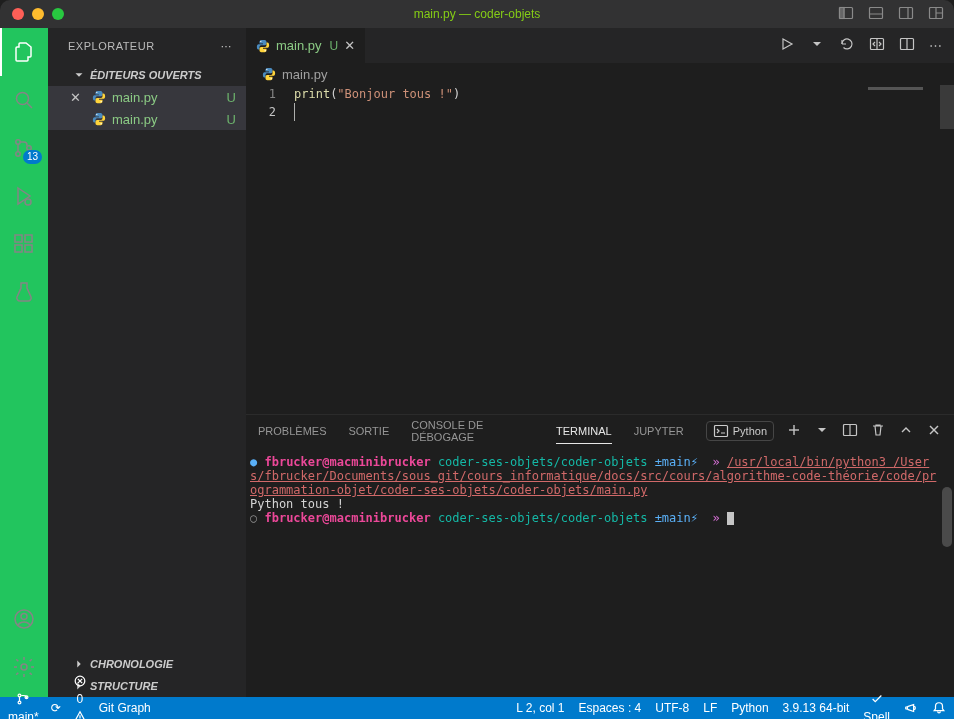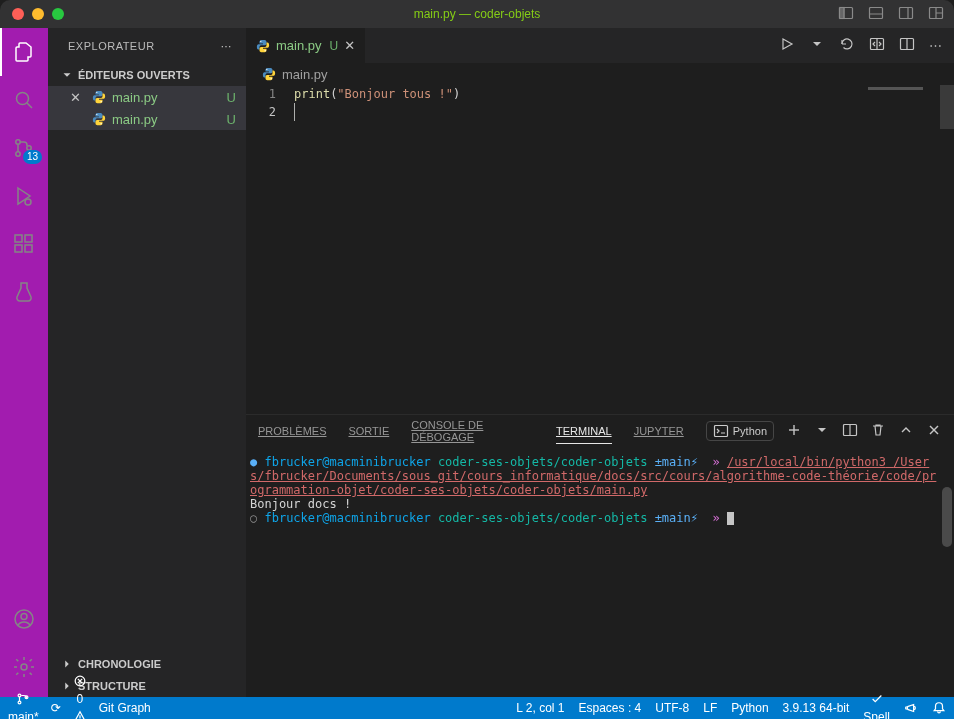--- a/index.html
+++ b/index.html
@@ -53,21 +53,21 @@
   
   .main {
     flex: 1;
     display: flex;
     min-height: 0;
   }
 
   
   .activitybar {
     width: 48px;
-    background: #a21caf;
+    background: #22c55e;
     display: flex;
     flex-direction: column;
     align-items: flex-end;
   }
   .activitybar-top, .activitybar-bottom {
     display: flex;
     flex-direction: column;
     align-items: center;
     width: 100%;
   }
@@ -123,25 +123,26 @@
     padding: 0 14px 0 20px;
     color: #bbbbbb;
     font-size: 11px;
     letter-spacing: 0.5px;
   }
   .sidebar-header-actions { color: #c5c5c5; }
   .sidebar-section {
     font-size: 11px;
     font-weight: 700;
     color: #cccccc;
-    padding: 4px 12px;
+    padding: 4px 24px;
     display: flex;
     align-items: center;
     gap: 4px;
     cursor: pointer;
+    font-style: italic;
   }
   .chev { width:14px; height:14px; }
   .file-row {
     height: 22px;
     display: flex;
     align-items: center;
     padding-left: 22px;
     gap: 6px;
     cursor: pointer;
     color: #cccccc;
@@ -283,21 +284,21 @@
   }
   .panel-tabs {
     height: 32px;
     display: flex;
     align-items: center;
     padding: 0 12px;
     gap: 22px;
     color: #969696;
     font-size: 11px;
   }
-  .panel-tab { cursor: pointer; padding: 6px 0; text-decoration: underline; }
+  .panel-tab { cursor: pointer; padding: 6px 0; }
   .panel-tab.active {
     color: #e7e7e7;
     border-bottom: 1px solid #e7e7e7;
   }
   .panel-actions {
     margin-left: auto;
     display: flex;
     align-items: center;
     gap: 12px;
     color: #c5c5c5;
@@ -321,21 +322,21 @@
     line-height: 14px;
     overflow: hidden;
     position:relative;
   }
   .terminal-body pre {
     white-space: pre-wrap;
     word-break: break-all;
   }
   .t-bullet { color:#5ab0f7; }
   .t-circ { color:#888; }
-  .t-user { color:#0ea5e9; }
+  .t-user { color:#ec4899;font-weight:bold; }
   .t-path { color:#14b8a6; }
   .t-branch { color:#5ab0f7; }
   .t-arrow { color:#d670d6; }
   .t-cmd { color:#d16969; text-decoration: underline; }
   .t-out { color:#d4d4d4; }
   .t-block-cursor{
     display:inline-block; width:7px; height:13px; background:#c5c5c5; vertical-align:middle;
   }
   .terminal-scroll{
     position:absolute; right:2px; top:40px; width:10px; height:60px;
@@ -623,21 +624,21 @@
                 <path d="M4 10l4-4 4 4"></path>
               </svg></span>
           <span><svg viewBox="0 0 16 16" stroke="currentColor" stroke-width="1.4">
                 <line x1="4" y1="4" x2="12" y2="12"></line>
                 <line x1="12" y1="4" x2="4" y2="12"></line>
               </svg></span>
         </div>
       </div>
       <div class="terminal-body">
 <pre><span class="t-bullet">●</span> <span class="t-user">fbrucker@macminibrucker</span> <span class="t-path">coder-ses-objets/coder-objets</span> <span class="t-branch"><span>±</span><span>main</span><span>⚡</span></span>  <span class="t-arrow">»</span> <span class="t-cmd"><span>/usr/local/bin/python3</span> <span>/Users/fbrucker/Documents/sous_git/cours_informatique/docs/src/cours/algorithme-code-théorie/code/programmation-objet/coder-ses-objets/coder-objets/main.py</span></span>
-<span class="t-out">Bonjour docs !</span>
+<span class="t-out">Python tous !</span>
 <span class="t-circ">○</span> <span class="t-user">fbrucker@macminibrucker</span> <span class="t-path">coder-ses-objets/coder-objets</span> <span class="t-branch"><span>±</span><span>main</span><span>⚡</span></span>  <span class="t-arrow">»</span> <span class="t-block-cursor"></span></pre>
         <div class="terminal-scroll"></div>
       </div>
     </div>
   </div>
 </div>
 
 <div class="statusbar">
   <div class="sb-item">
     <svg viewBox="0 0 16 16" fill="none" stroke="currentColor" stroke-width="1.4">

